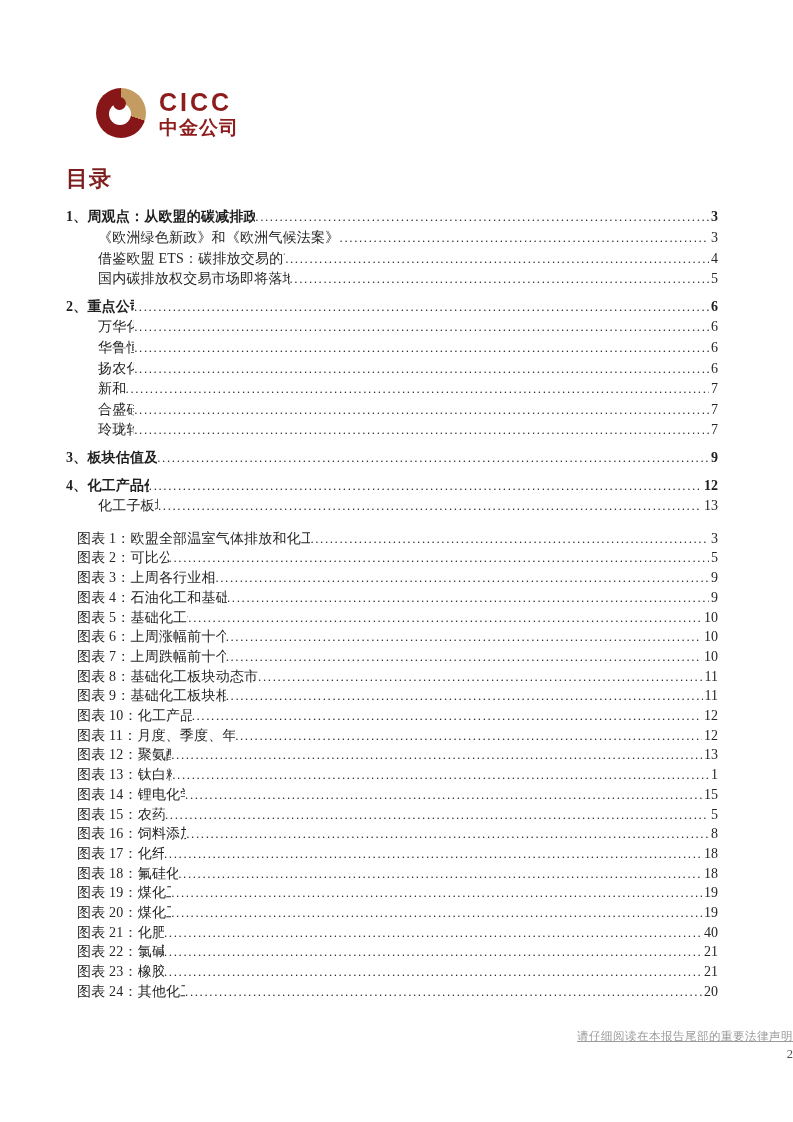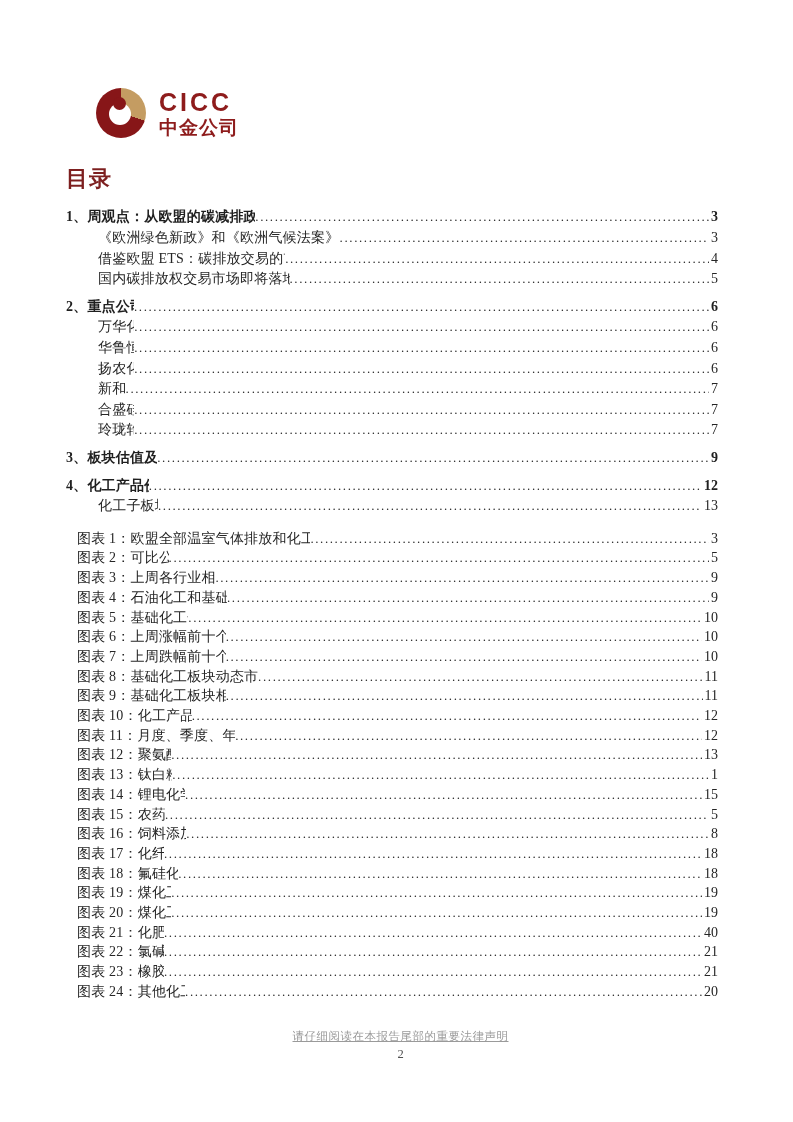--- a/index.html
+++ b/index.html
@@ -57,21 +57,21 @@
   .row .label { white-space:nowrap; overflow:hidden; max-width:calc(100% - 34px); letter-spacing:0.2px; }
   .row .dots { flex:1 1 auto; min-width:10px; overflow:hidden; white-space:nowrap; height:1em; }
   .row .dots::after {
     content:"..........................................................................................................................................................................................";
     letter-spacing:1.6px; color:#2e2e2e; font-weight:normal; font-size:13px;
   }
   .row .pg { flex:0 0 auto; padding-left:2px; font-weight:normal; }
   .row.lv1 .pg { font-weight:bold; }
 
   
-  .footer { position:absolute; top:1026px; left:0; width:100%; text-align:center; }
+  .footer { position:absolute; top:1026px; left:0; width:100%; text-align:right; }
   .disclaimer {
     font-size:11.5px; color:#9a9a9a; text-decoration:underline; letter-spacing:0.5px;
   }
   .page-num { font-size:12.5px; color:#4f4f4f; margin-top:3px; }
 </style>
 </head>
 <body>
 
 <div class="page">
 

